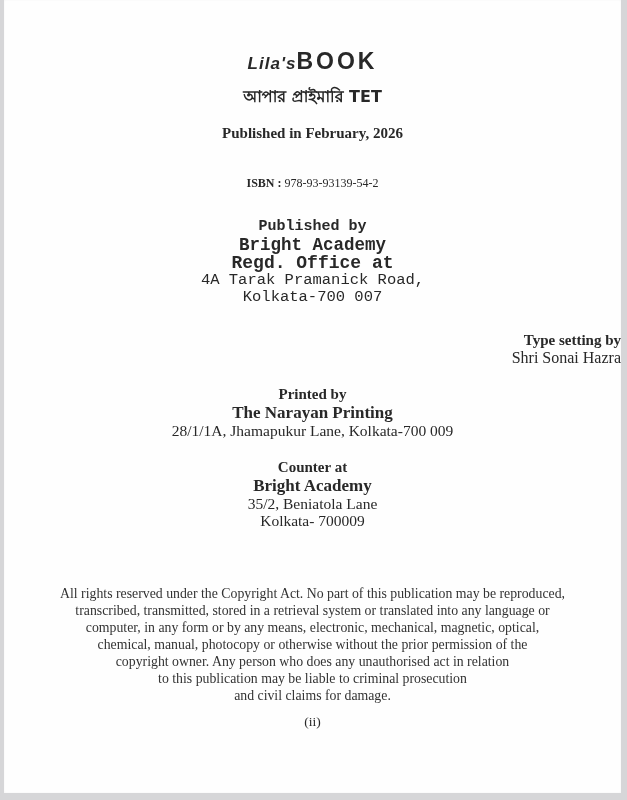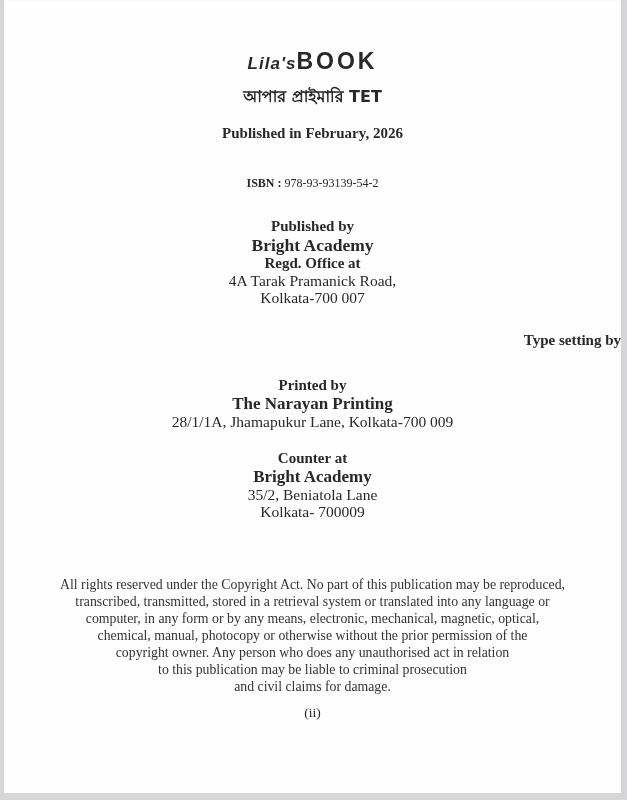--- a/index.html
+++ b/index.html
@@ -55,27 +55,27 @@
     margin-top: 32px;
     font-size: 12px;
     line-height: 18px;
   }
   .b { font-weight: bold; }
 
   .block { font-size: 15.5px; line-height: 17px; }
   .block .heading { font-weight: bold; font-size: 15px; line-height: 17px; }
   .block .name { font-weight: bold; font-size: 17.5px; line-height: 20px; }
   .block .name-sm { font-weight: bold; font-size: 17px; line-height: 19px; }
-  .block .sub-heading { font-weight: bold; font-size: 15px; line-height: 17px; }
+  .block .sub-heading { font-weight: bold; font-size: 18px; line-height: 17px; }
   .lines { white-space: pre-line; }
 
-  .block-publisher { margin-top: 26px; }
+  .block-publisher { margin-top: 26px; font-family: Liberation Mono, monospace; }
   .block-typesetting { margin-top: 26px; text-align: right; }
   .block-typesetting .person { font-size: 16px; line-height: 18px; }
-  .block-printer { margin-top: 28px; font-family: Liberation Serif, serif; }
+  .block-printer { margin-top: 19px; font-family: Liberation Serif, serif; }
   .block-counter { margin-top: 20px; }
 
   .price {
     margin-top: 10px;
     font-weight: bold;
     font-size: 17.5px;
     line-height: 21px;
   }
   .copyright {
     margin-top: 56px;
@@ -112,20 +112,21 @@
     <div class="block block-publisher">
       <div class="heading">Published by</div>
       <div class="name">Bright Academy</div>
       <div class="sub-heading">Regd. Office at</div>
       <div class="lines">4A Tarak Pramanick Road,
 Kolkata-700 007</div>
     </div>
 
     <div class="block block-typesetting">
       <div class="heading">Type setting by</div>
+      <div class="person">Shri Sonai Hazra</div>
     </div>
 
     <div class="block block-printer">
       <div class="heading">Printed by</div>
       <div class="name-sm">The Narayan Printing</div>
       <div>28/1/1A, Jhamapukur Lane, Kolkata-700 009</div>
     </div>
 
     <div class="block block-counter">
       <div class="heading">Counter at</div>

